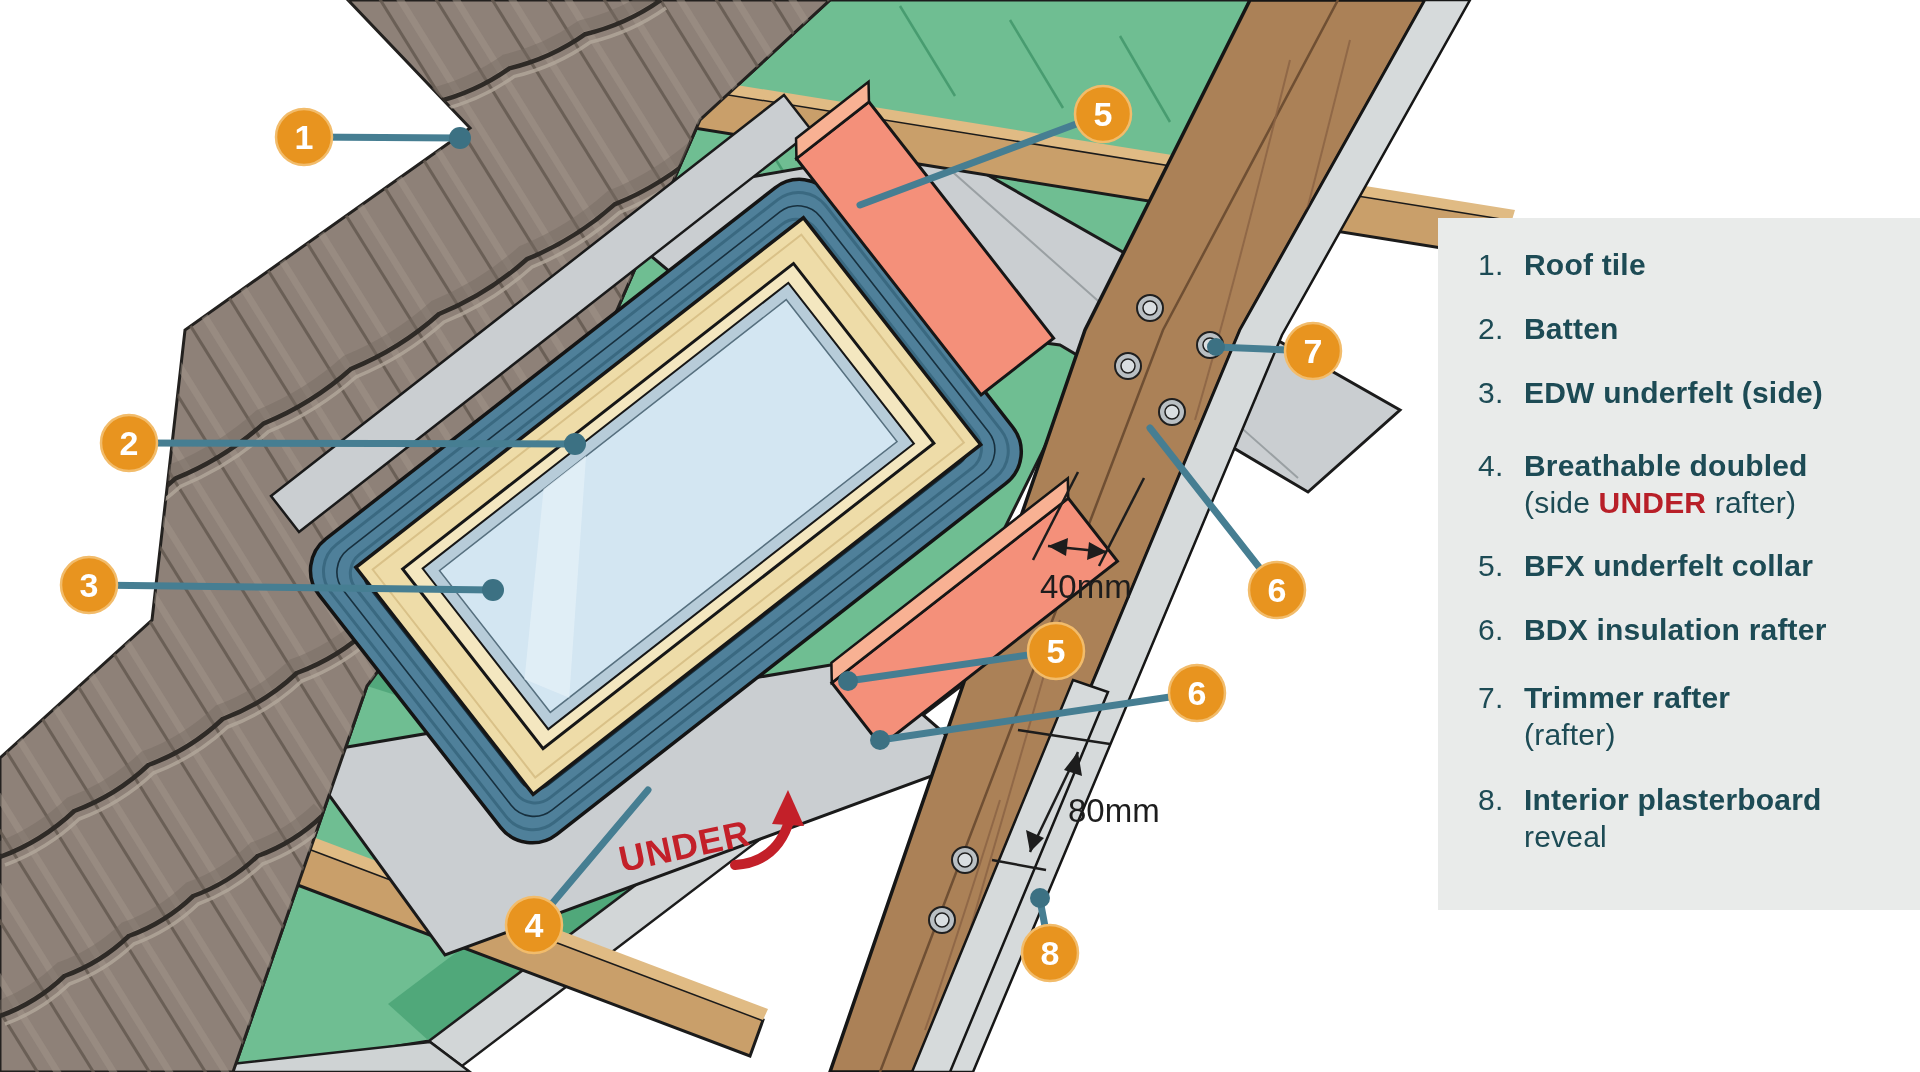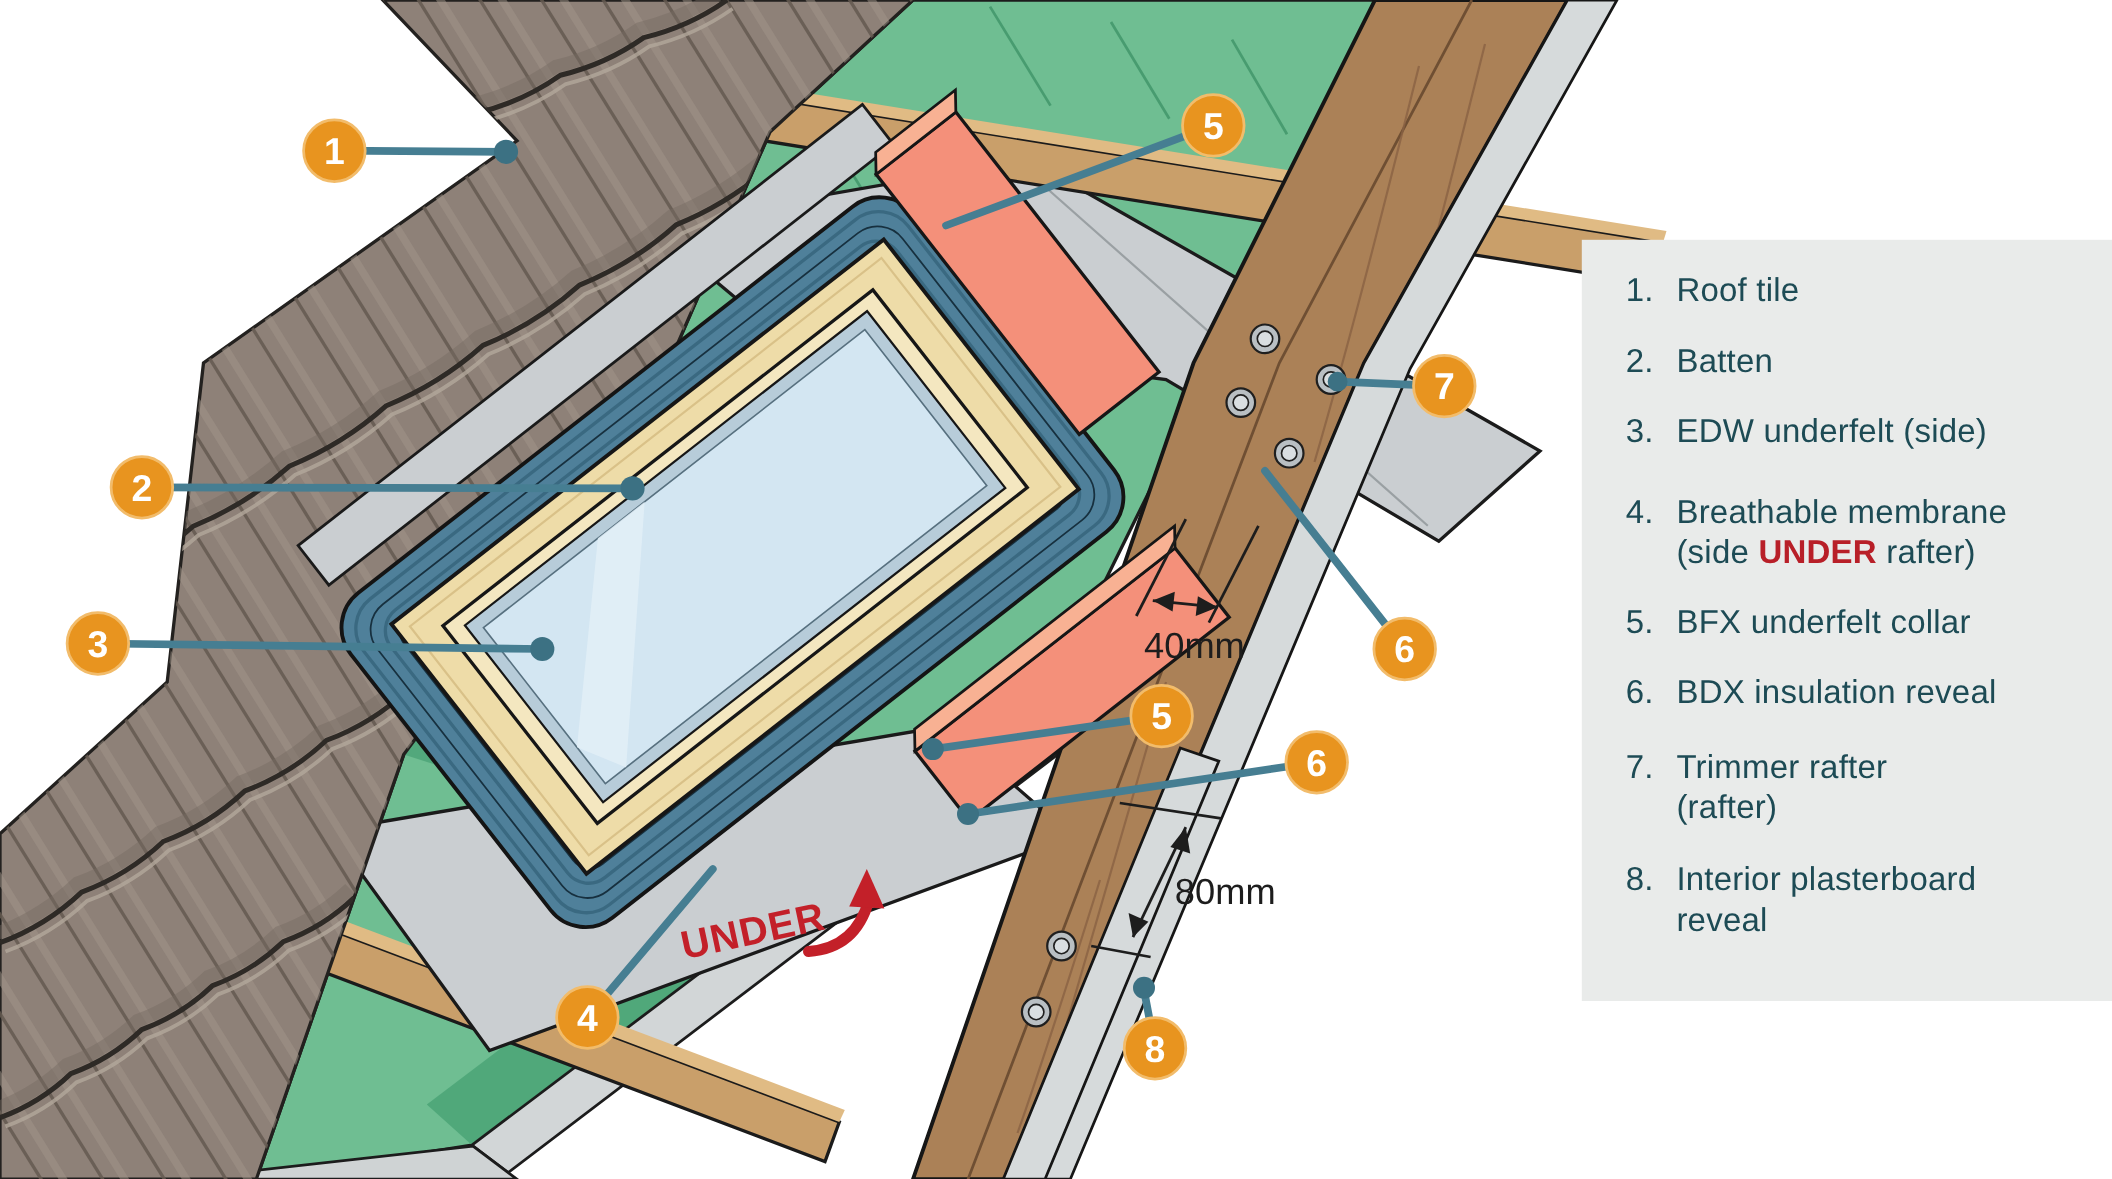--- a/index.html
+++ b/index.html
@@ -3,21 +3,21 @@
 <meta charset="utf-8">
 <style>
   html,body{margin:0;padding:0;background:#ffffff;}
   .stage{position:relative;width:1920px;height:1072px;overflow:hidden;background:#ffffff;
          font-family:"Liberation Sans",sans-serif;}
   .stage svg{position:absolute;left:0;top:0;}
   .legend{position:absolute;left:1438px;top:218px;width:482px;height:692px;background:#e9ebea;}
   .li{position:absolute;color:#1d4b55;font-size:30px;line-height:36px;white-space:nowrap;
       font-weight:500;letter-spacing:0.2px;}
   .li .num{position:absolute;left:40px;top:0;}
-  .li .lab{position:absolute;left:86px;top:0;}
+  .li .lab{position:absolute;left:86px;top:0;font-weight:bold;}
   .li .lab2{position:absolute;left:86px;top:0;}
   .red-em{color:#b81f28;font-weight:bold;}
   text{font-family:"Liberation Sans",sans-serif;}
   .callout-num{fill:#ffffff;font-size:34px;font-weight:bold;text-anchor:middle;}
   .dim-label{fill:#1d1d1d;font-size:33px;}
   .under-label{fill:#c32029;font-size:36px;font-weight:bold;letter-spacing:1px;}
 </style>
 </head>
 <body>
 
@@ -313,32 +313,32 @@
     <div class="li" style="top:93px">
       <span class="num">2.</span>
       <span class="lab">Batten</span>
     </div>
     <div class="li" style="top:157px">
       <span class="num">3.</span>
       <span class="lab">EDW underfelt (side)</span>
     </div>
     <div class="li" style="top:230px">
       <span class="num">4.</span>
-      <span class="lab">Breathable membrane</span>
+      <span class="lab">Breathable doubled</span>
     </div>
     <div class="li" style="top:267px">
       <span class="lab2"><span>(side </span><span class="red-em">UNDER</span><span> rafter)</span></span>
     </div>
     <div class="li" style="top:330px">
       <span class="num">5.</span>
       <span class="lab">BFX underfelt collar</span>
     </div>
     <div class="li" style="top:394px">
       <span class="num">6.</span>
-      <span class="lab">BDX insulation reveal</span>
+      <span class="lab">BDX insulation rafter</span>
     </div>
     <div class="li" style="top:462px">
       <span class="num">7.</span>
       <span class="lab">Trimmer rafter</span>
     </div>
     <div class="li" style="top:499px">
       <span class="lab2">(rafter)</span>
     </div>
     <div class="li" style="top:564px">
       <span class="num">8.</span>

